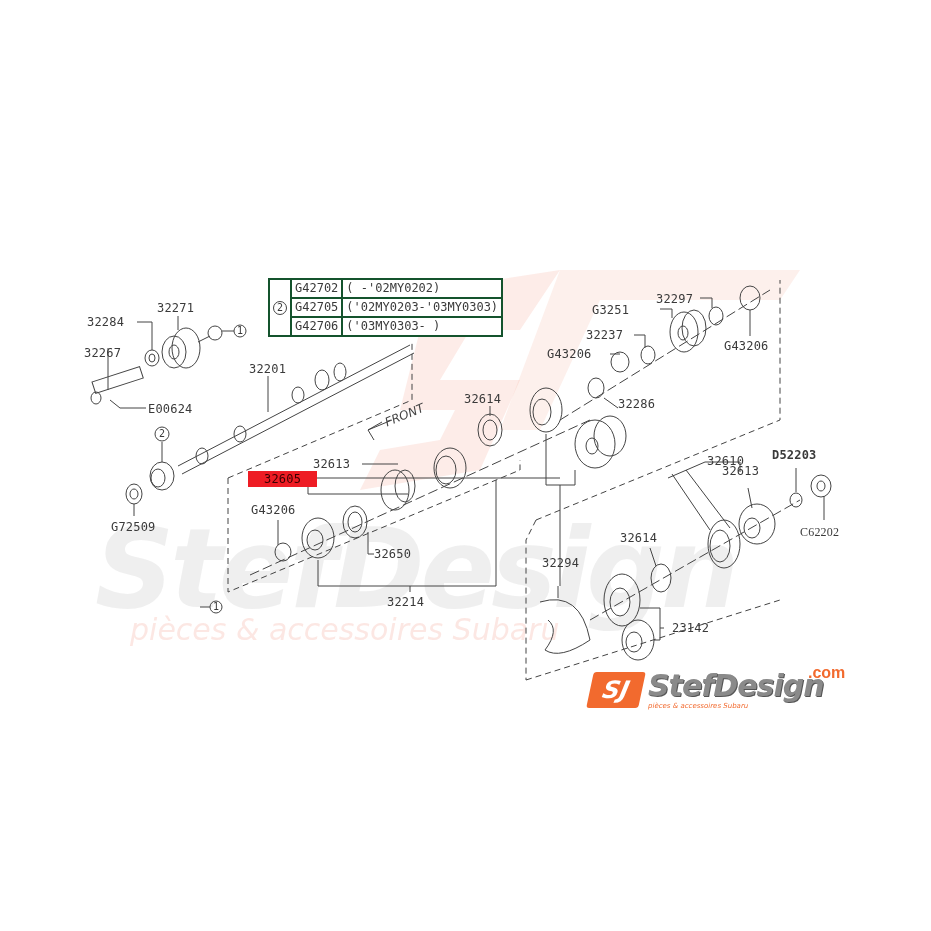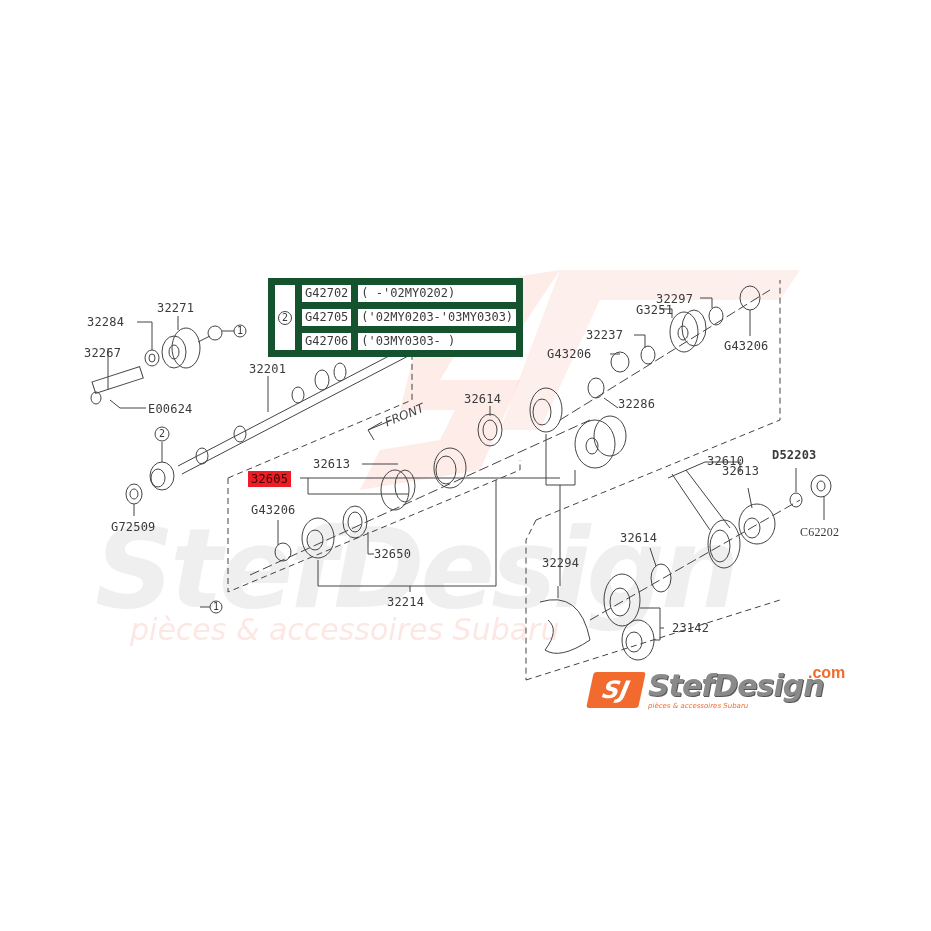--- a/index.html
+++ b/index.html
@@ -1,22 +1,22 @@
 <!DOCTYPE html>
 <html><head>
 <meta charset="utf-8">
 <style>
   html, body { margin: 0; padding: 0; background: #ffffff; }
   body { width: 931px; height: 931px; position: relative; overflow: hidden; font-family: "DejaVu Sans Mono", monospace; }
   .canvas { position: absolute; left: 0; top: 0; width: 931px; height: 931px; }
   svg.diagram { position: absolute; left: 0; top: 0; }
   .lbl { position: absolute; font-family: "DejaVu Sans Mono", monospace; font-size: 12px; color: #3a3a3a; letter-spacing: 0.2px; white-space: nowrap; line-height: 14px; }
-  .lbl.hl { background: #ee1c24; color: #3a0000; padding: 1px 3px; }
+  .lbl.hl { background: #ee1c24; color: #3a0000; padding: 1px 16px; }
   table.t { position: absolute; border-collapse: collapse; font-family: "DejaVu Sans Mono", monospace; font-size: 12px; color: #3a3a3a; background: #fff; }
-  table.t td { border: 7px solid #14532d; padding: 1px 3px; height: 15px; line-height: 15px; white-space: nowrap; }
+  table.t td { border: 2px solid #14532d; padding: 1px 3px; height: 15px; line-height: 15px; white-space: nowrap; }
   .wm-big { position: absolute; font-family: "DejaVu Sans", sans-serif; font-style: italic; font-weight: bold; color: rgba(210,210,210,0.35); font-size: 110px; letter-spacing: -4px; }
   .wm-sub { position: absolute; font-family: "DejaVu Sans", sans-serif; font-style: italic; color: rgba(240,120,100,0.18); font-size: 30px; }
   .logo { position: absolute; left: 590px; top: 668px; width: 260px; height: 46px; }
   .logo .badge { position: absolute; left: 0; top: 4px; width: 52px; height: 36px; background: #f26a2e; transform: skewX(-12deg); border-radius: 3px; color: #fff; font-family: "DejaVu Sans", sans-serif; font-weight: bold; font-style: italic; font-size: 24px; text-align: center; line-height: 36px; }
   .logo .name { position: absolute; left: 58px; top: 0; font-family: "DejaVu Sans", sans-serif; font-weight: bold; font-style: italic; font-size: 30px; color: #8a8a8a; letter-spacing: -1px; text-shadow: 1px 1px 0 #555; }
   .logo .dotcom { position: absolute; left: 218px; top: -4px; font-family: Liberation Sans, sans-serif; font-weight: bold; font-size: 16px; color: #f26a2e; }
   .logo .tag { position: absolute; left: 58px; top: 34px; font-family: "DejaVu Sans", sans-serif; font-style: italic; font-size: 7px; color: #f26a2e; }
   .front { position: absolute; left: 384px; top: 408px; font-family: "DejaVu Sans", sans-serif; font-style: italic; font-size: 12px; color: #444; transform: rotate(-22deg); }
 </style>
 </head>
@@ -202,21 +202,21 @@
   <span class="lbl" style="left:84px;top:346px;">32267</span>
   <span class="lbl" style="left:148px;top:402px;">E00624</span>
   <span class="lbl" style="left:249px;top:362px;text-align:right;">32201</span>
   <span class="lbl hl" style="left:248px;top:471px;">32605</span>
   <span class="lbl" style="left:111px;top:520px;">G72509</span>
   <span class="lbl" style="left:251px;top:503px;">G43206</span>
   <span class="lbl" style="left:374px;top:547px;">32650</span>
   <span class="lbl" style="left:387px;top:595px;">32214</span>
   <span class="lbl" style="left:313px;top:457px;">32613</span>
   <span class="lbl" style="left:464px;top:392px;">32614</span>
-  <span class="lbl" style="left:592px;top:303px;margin-left:44px;">G3251</span>
+  <span class="lbl" style="left:592px;top:303px;">G3251</span>
   <span class="lbl" style="left:656px;top:292px;">32297</span>
   <span class="lbl" style="left:586px;top:328px;">32237</span>
   <span class="lbl" style="left:547px;top:347px;">G43206</span>
   <span class="lbl" style="left:724px;top:339px;">G43206</span>
   <span class="lbl" style="left:618px;top:397px;">32286</span>
   <span class="lbl" style="left:669px;top:454px;margin-left:38px;">32610</span>
   <span class="lbl" style="left:722px;top:464px;">32613</span>
   <span class="lbl" style="left:772px;top:448px;font-weight:bold;">D52203</span>
   <span class="lbl" style="left:800px;top:525px;font-family:Liberation Serif, serif;">C62202</span>
   <span class="lbl" style="left:620px;top:531px;">32614</span>

